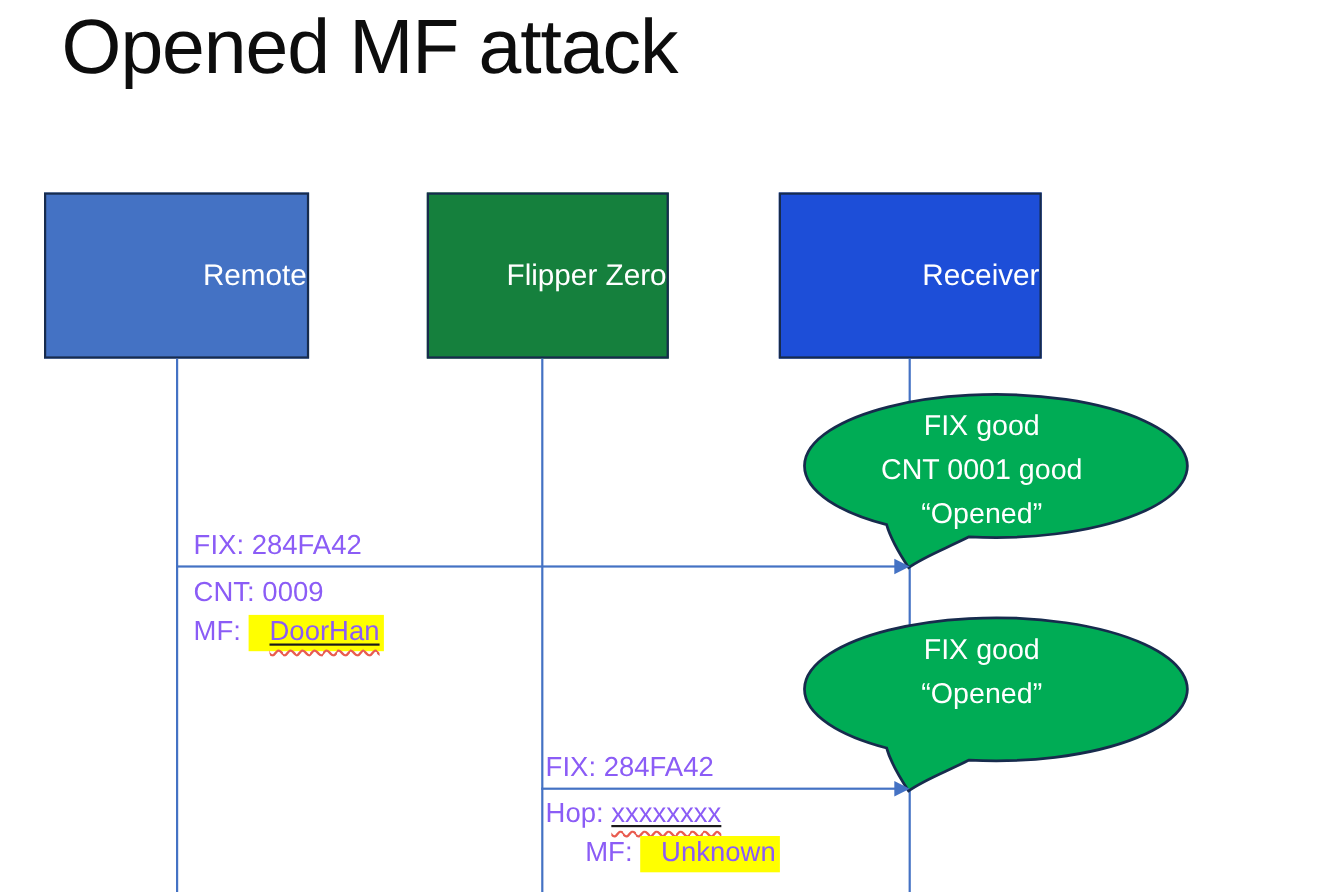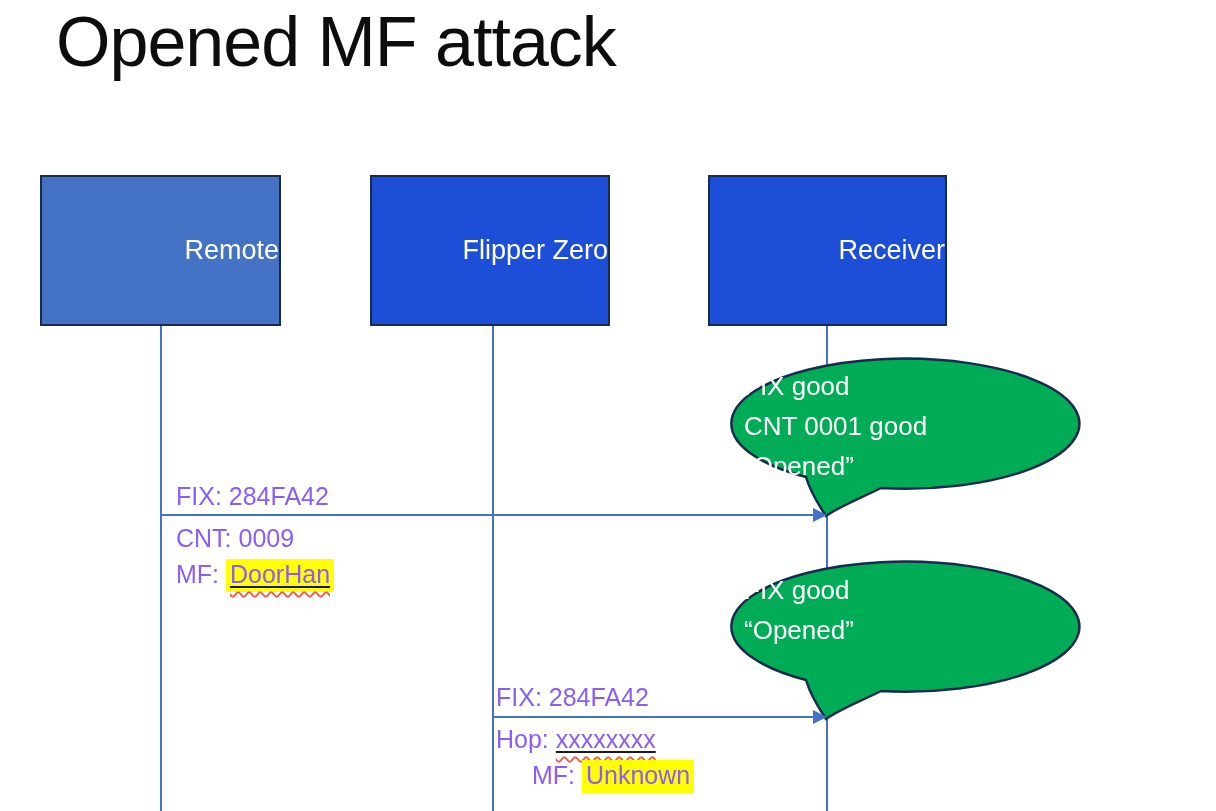--- a/index.html
+++ b/index.html
@@ -32,21 +32,21 @@
     display: flex;
     align-items: center;
     justify-content: flex-end;
   }
   .actor-label {
     color: #ffffff;
     font-size: 27px;
     white-space: nowrap;
   }
   .actor-remote   { left: 40px;  width: 241px; background: #4472C4; }
-  .actor-flipper  { left: 370px; width: 240px; background: #1d4ed8; }
+  .actor-flipper  { left: 388px; width: 220px; background: #15803d; }
   .actor-receiver { left: 708px; width: 239px; background: #1d4ed8; }
 
   .lifeline {
     position: absolute;
     top: 326px;
     height: 485px;
     width: 1.6px;
     background: #4472C4;
   }
   .lifeline-remote   { left: 160px; }
@@ -60,23 +60,23 @@
     pointer-events: none;
   }
   .callout-path {
     fill: #00AC55;
     stroke: #172B4D;
     stroke-width: 2.5;
   }
 
   .callout-text {
     position: absolute;
-    left: 744px;
+    left: 720px;
     width: 345px;
-    text-align: left;
+    text-align: center;
     color: #ffffff;
     font-size: 26px;
     line-height: 40px;
     white-space: nowrap;
   }
   .callout-text-1 { top: 366px; }
   .callout-text-2 { top: 570px; }
 
   .msg-line {
     position: absolute;
@@ -104,21 +104,21 @@
   }
   .m1l1 { left: 176px; top: 482px; }
   .m1l2 { left: 176px; top: 524px; }
   .m1l3 { left: 176px; top: 560px; }
   .m2l1 { left: 496px; top: 683px; }
   .m2l2 { left: 496px; top: 725px; }
   .m2l3 { left: 496px; top: 761px; margin-left: 36px; }
 
   .hl {
     background: #FFFF00;
-    padding: 1px 4px 4px 4px;
+    padding: 1px 4px 4px 19px;
   }
   .sq {
     text-decoration-line: underline;
     text-decoration-style: wavy;
     text-decoration-color: #E95C50;
     text-decoration-thickness: 1.5px;
     text-underline-offset: 8px;
     text-decoration-skip-ink: none;
   }
   .ul {

